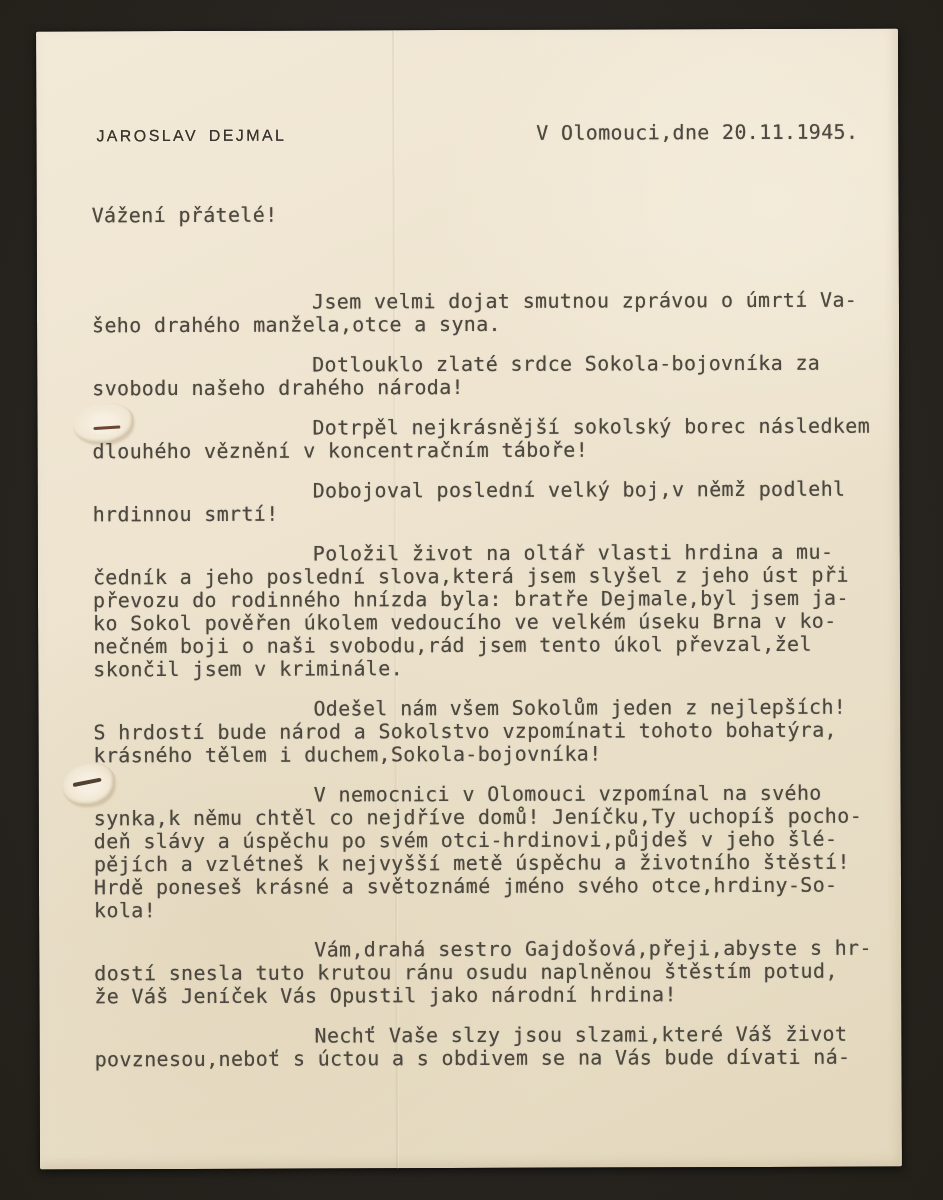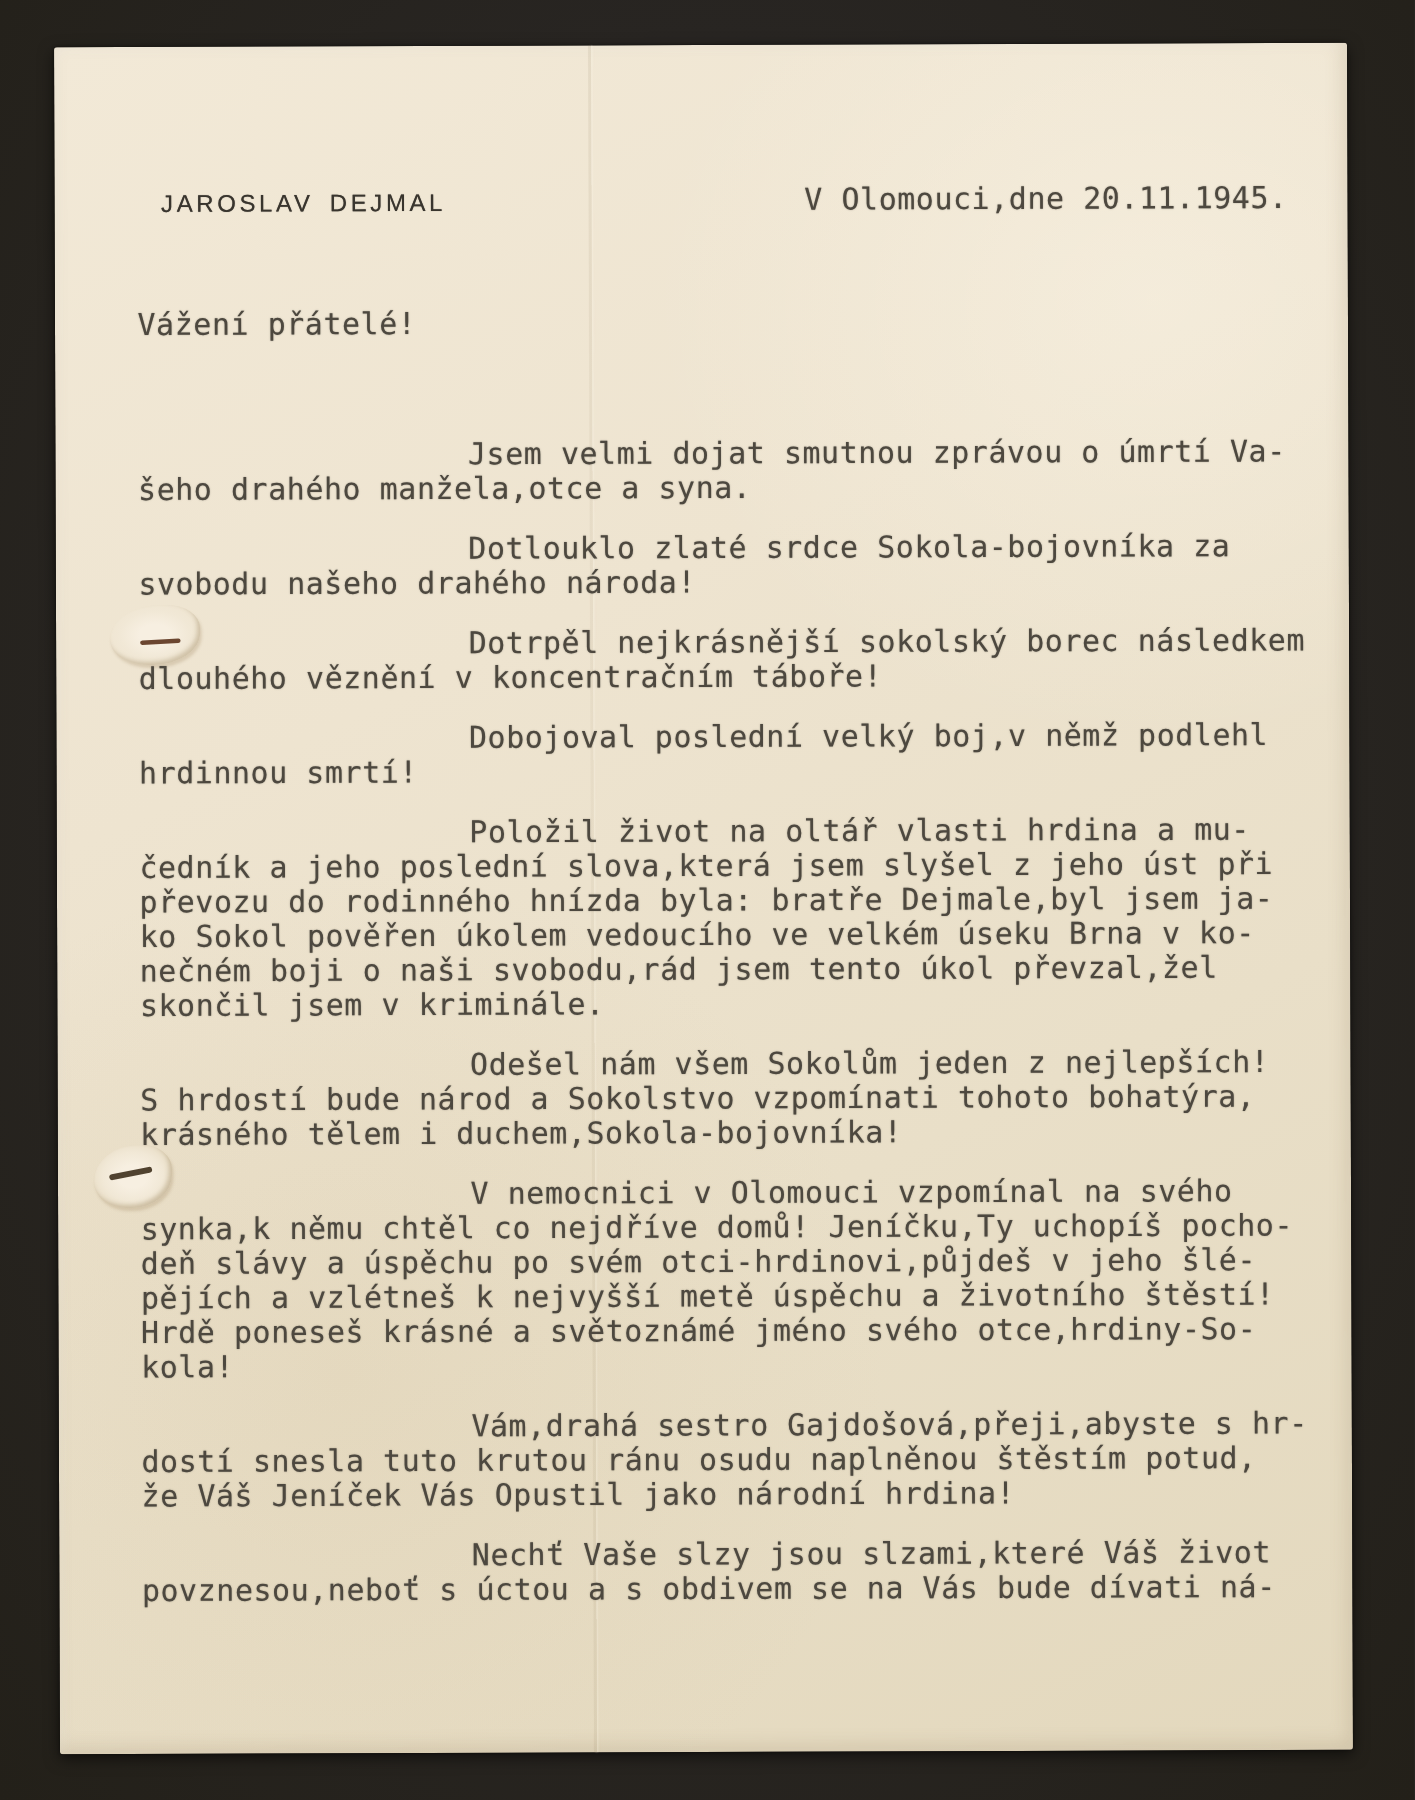--- a/index.html
+++ b/index.html
@@ -74,21 +74,21 @@
     align-items: baseline;
     line-height: 23px;
   }
   .letterhead {
     font-family: "Liberation Sans", sans-serif;
     font-size: 16px;
     font-weight: 400;
     letter-spacing: 2.4px;
     word-spacing: 4px;
     color: #39352e;
-    margin-left: 16px;
+    margin-left: 5px;
     text-shadow: 0 0 0.5px rgba(57,53,46,0.8);
   }
   .typed {
     font-family: "DejaVu Sans Mono", monospace;
     font-size: 20px;
     letter-spacing: 0.35px;
     line-height: 23px;
     color: #4d483f;
     text-shadow: 0 0 1px rgba(77,72,63,0.55);
   }

